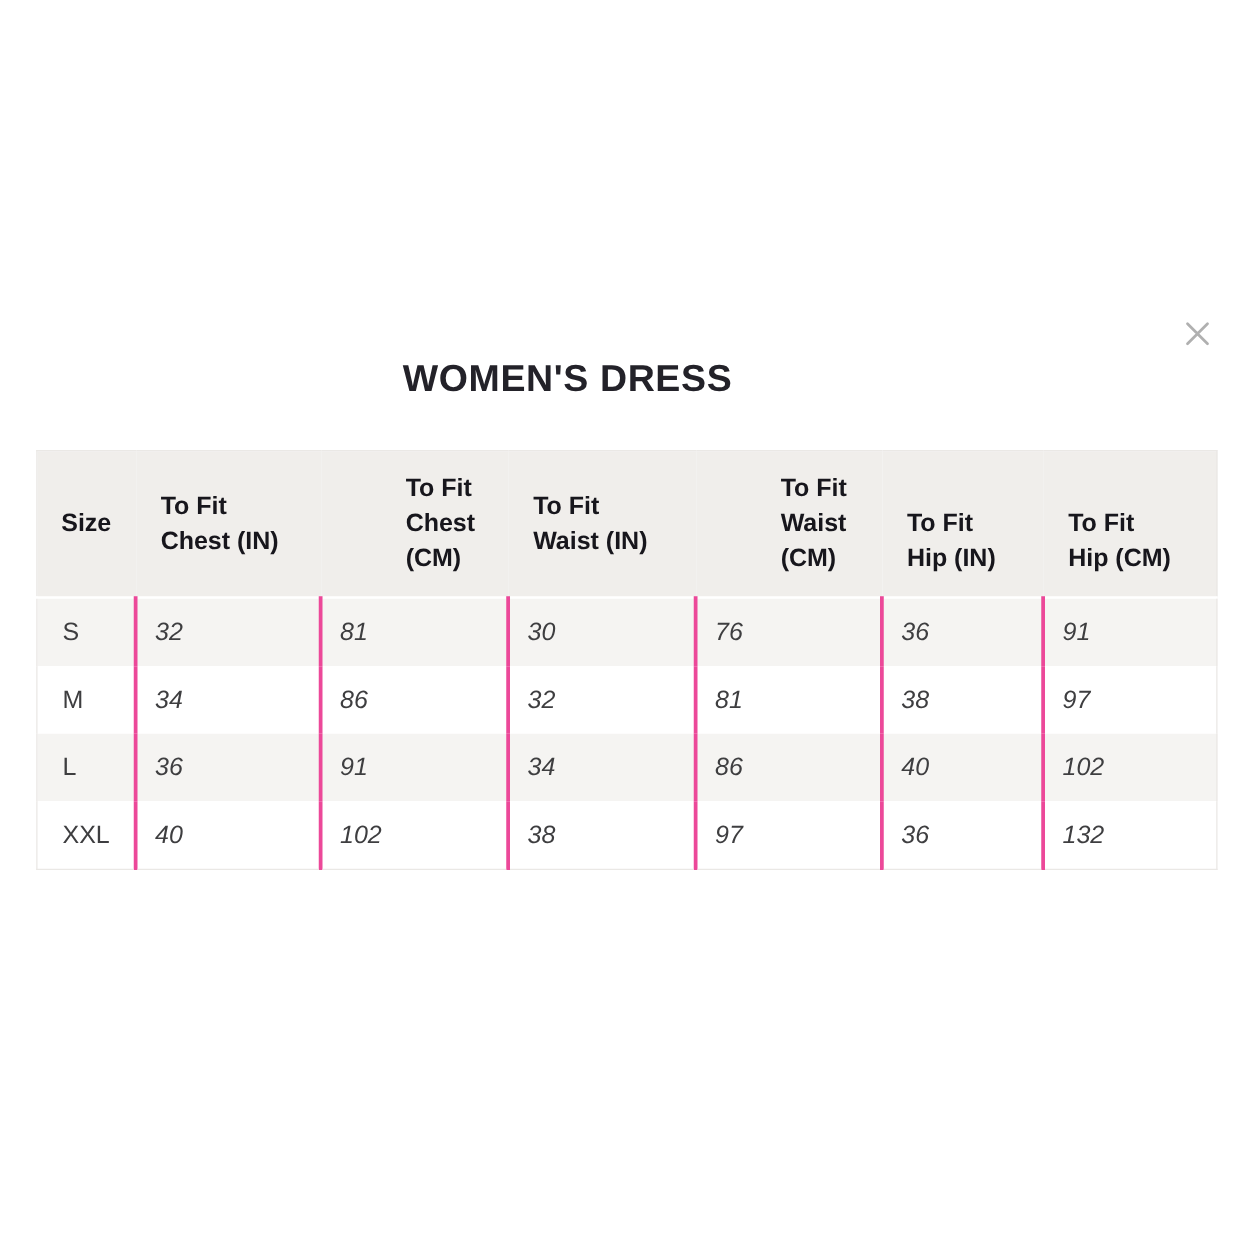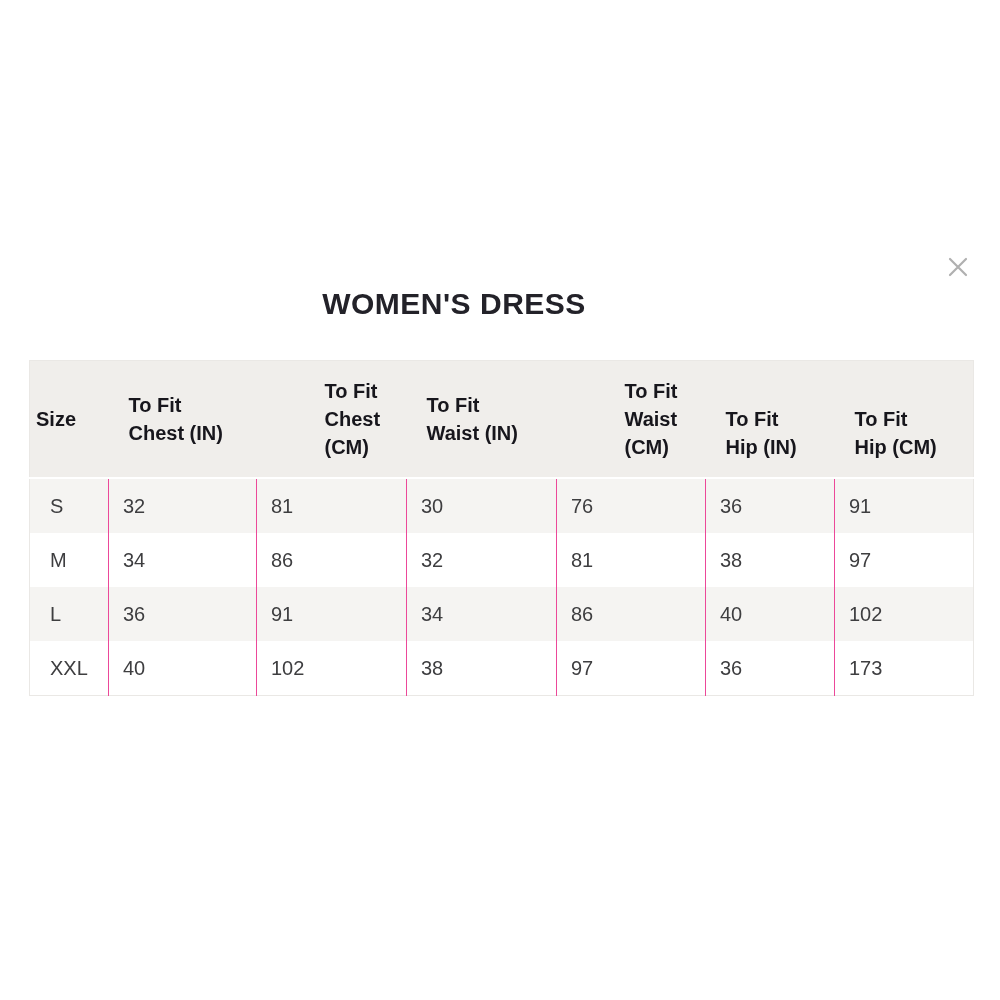--- a/index.html
+++ b/index.html
@@ -45,38 +45,38 @@
     background: #f0eeeb;
     height: 116px;
     vertical-align: middle;
     text-align: left;
     font-size: 20px;
     font-weight: 700;
     color: #17161c;
     padding: 0 6px 0 20px;
     border-bottom: 2px solid #ffffff;
   }
-  table.size-chart th.col-size { padding-left: 6px; }
+  table.size-chart th.col-size { padding-left: 19px; }
 
   .hw { display: inline-block; line-height: 28px; }
   .hw-in  { max-width: 110px; }
   .hw-cm  { max-width: 90px; margin-left: 48px;  }
   .hw-hip { max-width: 87px; margin-top: 28px;  }
 
   table.size-chart td {
     height: 54px;
     vertical-align: middle;
     font-size: 20px;
     color: #3e3e40;
     padding: 0 6px 0 14px;
     background: #ffffff;
   }
   table.size-chart td.size-col { padding-left: 20px; }
   table.size-chart tbody tr:nth-child(odd) td { background: #f5f4f2; }
-  table.size-chart td:not(:first-child) { border-left: 1px solid #ec4899; }
+  table.size-chart td:not(:first-child) { border-left: 3px solid #ec4899; font-style: italic; }
 </style>
 </head>
 <body>
 
 <button class="close-btn" aria-label="Close">
   <svg width="22" height="22" viewBox="0 0 22 22">
     <path d="M3 3 L19 19 M19 3 L3 19" stroke="#b0b0b0" stroke-width="2.2" stroke-linecap="round" fill="none"></path>
   </svg>
 </button>
 
@@ -131,16 +131,16 @@
       <td>40</td>
       <td>102</td>
     </tr>
     <tr>
       <td class="size-col">XXL</td>
       <td>40</td>
       <td>102</td>
       <td>38</td>
       <td>97</td>
       <td>36</td>
-      <td>173</td>
+      <td>132</td>
     </tr>
   </tbody>
 </table>
 
 </body></html>

